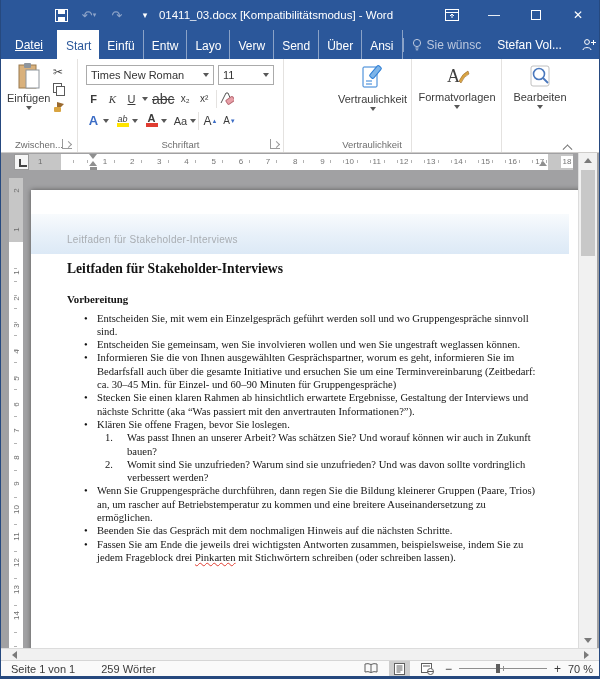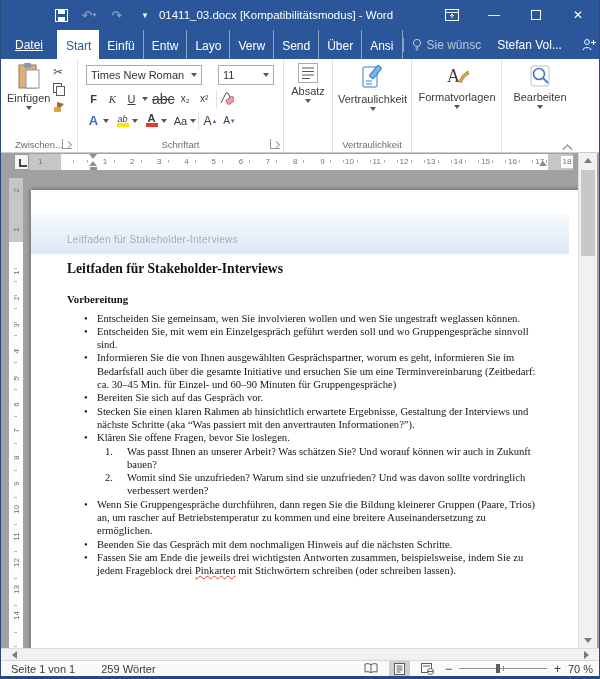--- a/index.html
+++ b/index.html
@@ -190,21 +190,21 @@
         <svg width="13" height="13" viewBox="0 0 13 13">
             <rect x="1" y="7" width="7" height="5" rx="1" fill="#d9a441"></rect>
             <path d="M4 7 L4 2 L11 4 L8 7" fill="#9a6a2f"></path>
           </svg>
       </div>
       <div class="glabel">Zwischen...</div>
       <span class="launcher" style="right:5px;"></span>
     </div>
 
     <div class="rgroup" style="left:77px;width:206px;">
-      <div class="combo" style="left:8px;top:6px;width:116px;">
+      <div class="combo" style="left:8px;top:6px;width:128px;">
         <span>Times New Roman</span>
           <span class="caret"></span>
       </div>
       <div class="combo" style="left:140px;top:6px;width:56px;">
         <span>11</span>
           <span class="caret"></span>
       </div>
       <div style="position:absolute;left:6px;top:30px;display:flex;align-items:center;">
         <span class="sbtn" style="font-weight:bold;">F</span>
         <span class="sbtn" style="font-style:italic;font-family:'Liberation Serif',serif;">K</span>
@@ -241,33 +241,20 @@
           </span>
         <span class="sbtn" style="font-size:10px;">
             <span>A</span>
             <span style="font-size:6px;vertical-align:5px;color:#3b6cc5;">▼</span>
           </span>
       </div>
       <div class="glabel">Schriftart</div>
       <span class="launcher"></span>
     </div>
 
-    <div class="rgroup" style="left:283px;width:49px;">
-      <div class="bigbtn" style="left:5px;width:38px;">
-        <svg width="20" height="20" viewBox="0 0 20 20">
-            <rect x="0.5" y="0.5" width="19" height="19" fill="#fff" stroke="#ababab"></rect>
-            <line x1="4" y1="5" x2="16" y2="5" stroke="#555"></line>
-            <line x1="4" y1="8.5" x2="16" y2="8.5" stroke="#555"></line>
-            <line x1="4" y1="12" x2="16" y2="12" stroke="#555"></line>
-            <line x1="4" y1="15.5" x2="12" y2="15.5" stroke="#555"></line>
-          </svg>
-        <span>Absatz</span>
-        <span class="caret"></span>
-      </div>
-    </div>
 
     <div class="rgroup" style="left:332px;width:79px;">
       <div class="bigbtn" style="left:2px;width:75px;">
         <svg width="26" height="28" viewBox="0 0 26 28">
             <rect x="3" y="4" width="14" height="20" rx="1" fill="#fff" stroke="#2f7fd4"></rect>
             <rect x="13" y="2" width="5" height="14" rx="1.5" transform="rotate(40 15.5 9)" fill="#7db4e8" stroke="#2f7fd4"></rect>
             <line x1="6" y1="18" x2="12" y2="18" stroke="#2f7fd4"></line>
             <line x1="6" y1="21" x2="12" y2="21" stroke="#2f7fd4"></line>
           </svg>
         <span>Vertraulichkeit</span>
@@ -364,24 +351,23 @@
 
     <div class="page">
       <div class="band"></div>
       <div class="hdrtext">Leitfaden für Stakeholder-Interviews</div>
 
       <div class="docbody">
         <div class="doctitle">Leitfaden für Stakeholder-Interviews</div>
 
         <h2>Vorbereitung</h2>
         <ul>
+          <li>Entscheiden Sie, mit wem ein Einzelgespräch geführt werden soll und wo Gruppengespräche sinnvoll sind.</li>
           <li>Entscheiden Sie gemeinsam, wen Sie involvieren wollen und wen Sie ungestraft weglassen können.</li>
-          <li>Entscheiden Sie, mit wem ein Einzelgespräch geführt werden soll und wo Gruppengespräche sinnvoll sind.</li>
           <li>Informieren Sie die von Ihnen ausgewählten Gesprächspartner, worum es geht, informieren Sie im Bedarfsfall auch über die gesamte Initiative und ersuchen Sie um eine Terminvereinbarung (Zeitbedarf: ca. 30–45 Min. für Einzel- und 60–90 Minuten für Gruppengespräche)</li>
-          <li>Bereiten Sie sich auf das Gespräch vor.</li>
         </ul>
 
         <ul>
           <li>Stecken Sie einen klaren Rahmen ab hinsichtlich erwartete Ergebnisse, Gestaltung der Interviews und nächste Schritte (aka “Was passiert mit den anvertrauten Informationen?”).</li>
           <li>Klären Sie offene Fragen, bevor Sie loslegen.</li>
         </ul>
         <ol>
           <li>Was passt Ihnen an unserer Arbeit? Was schätzen Sie? Und worauf können wir auch in Zukunft bauen?</li>
           <li>Womit sind Sie unzufrieden? Warum sind sie unzufrieden? Und was davon sollte vordringlich verbessert werden?</li>
         </ol>

